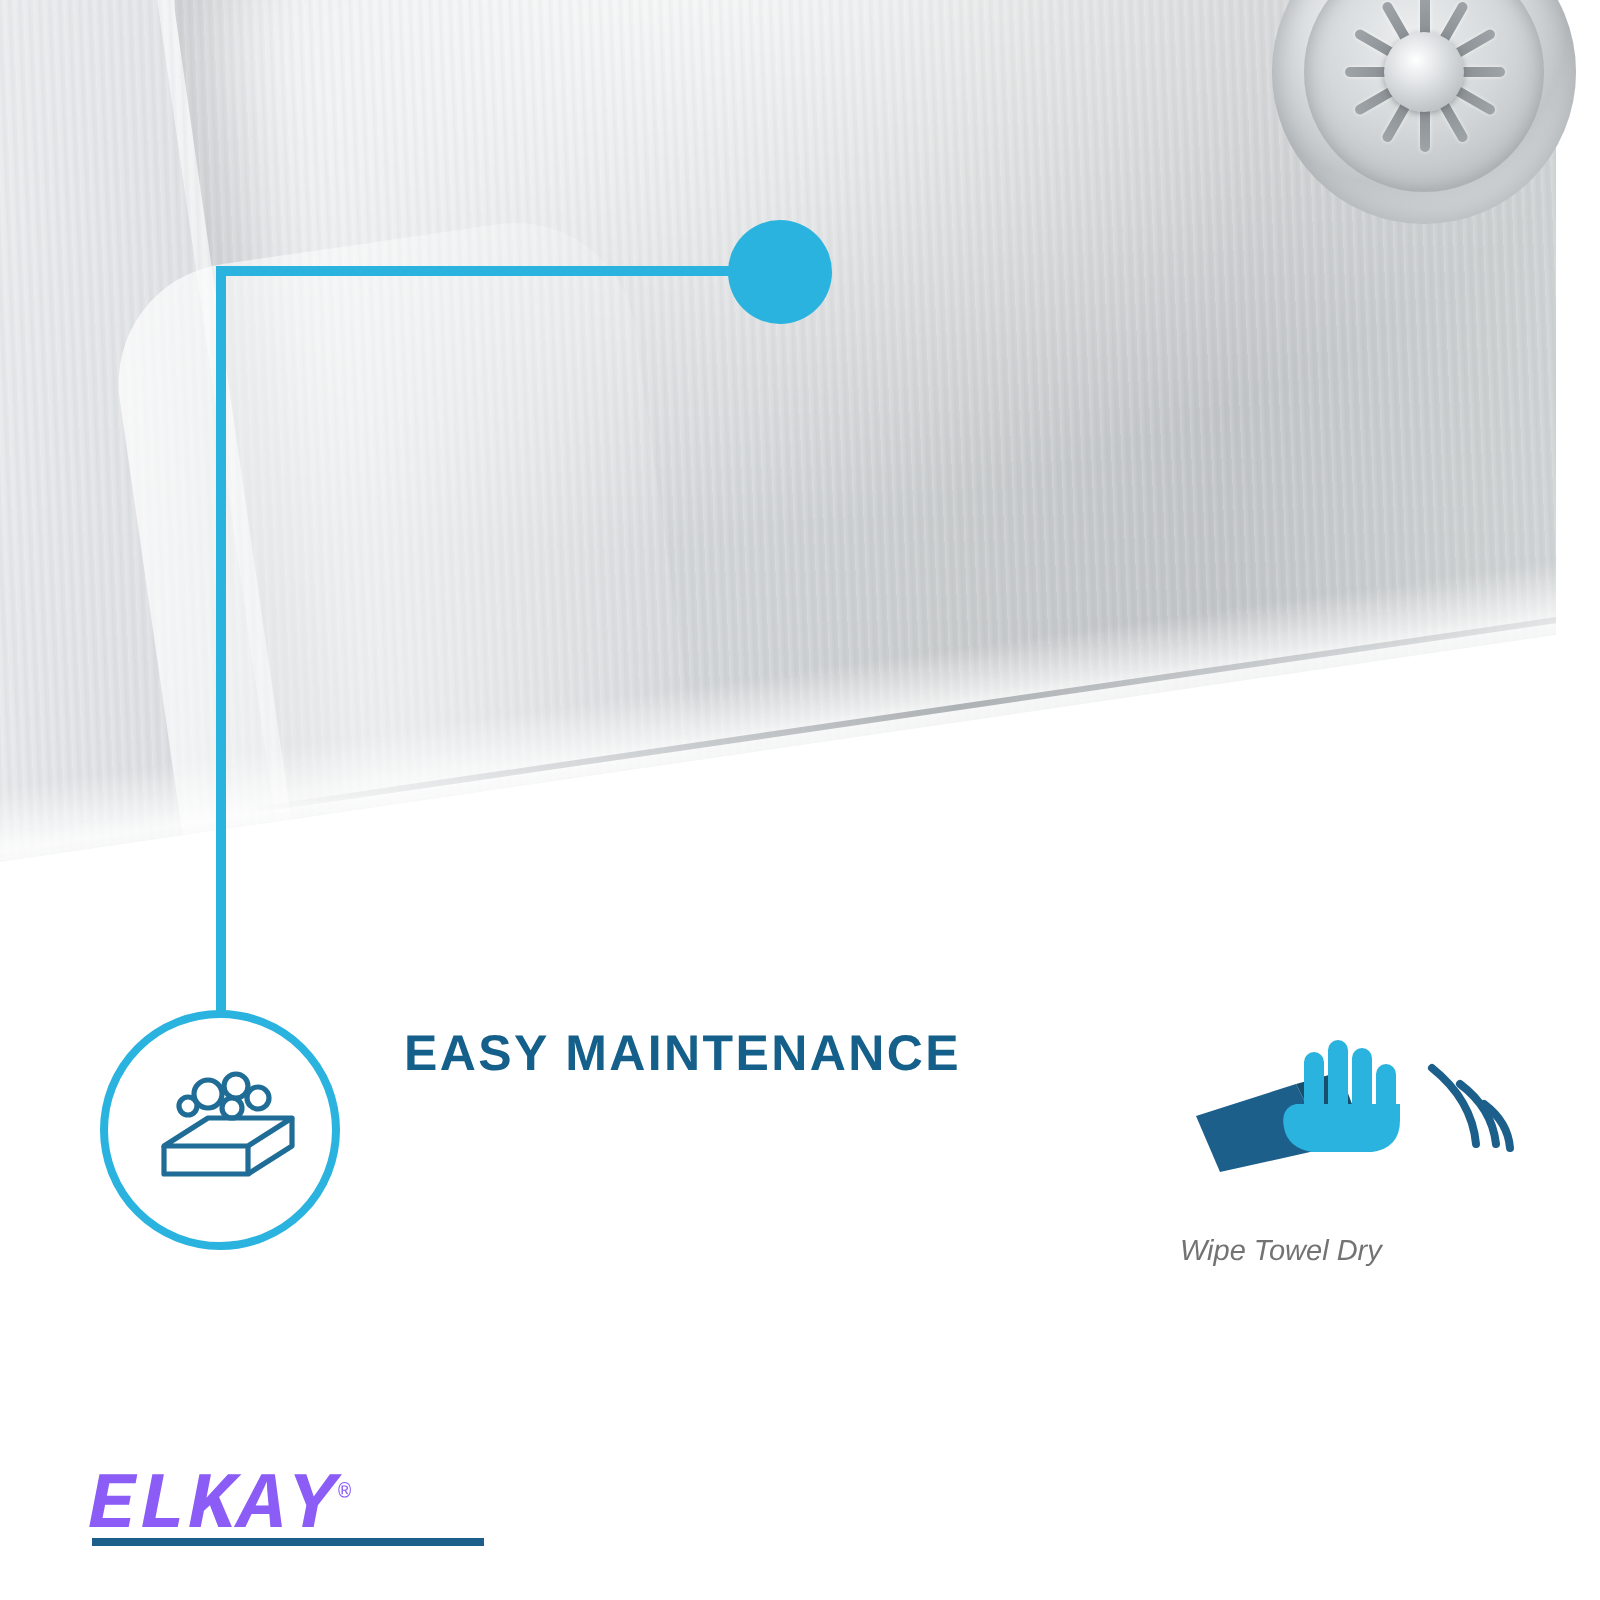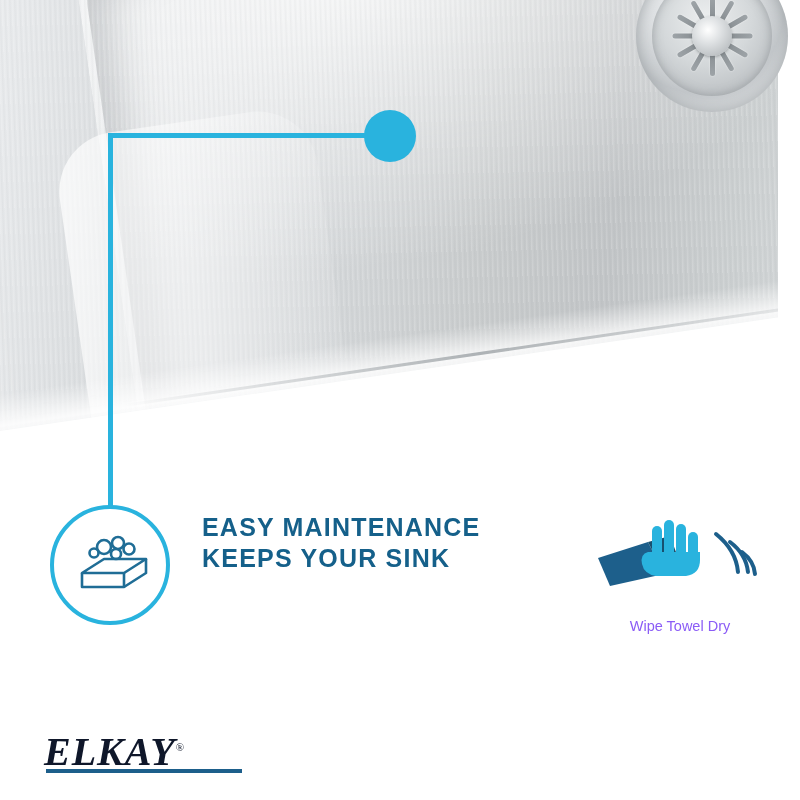--- a/index.html
+++ b/index.html
@@ -275,40 +275,41 @@
     left: 590px;
     top: 512px;
     width: 180px;
     height: 90px;
   }
   .towel-label {
     position: absolute;
     left: 590px;
     top: 618px;
     width: 180px;
-    text-align: center;
-    color: #8b5cf6;
+    text-align: left;
+    color: #737373;
     font-size: 14.5px;
+    font-style: italic;
   }
 
   
   .logo {
     position: absolute;
     left: 44px;
     top: 725px;
     width: 230px;
     height: 46px;
   }
   .logo-text {
-    font-family: Liberation Serif, serif;
+    font-family: Liberation Mono, monospace;
     font-weight: bold;
     font-style: italic;
     font-size: 40px;
     letter-spacing: 1px;
-    color: #0f172a;
+    color: #8b5cf6;
     line-height: 44px;
   }
   .logo-reg {
     font-size: 11px;
     vertical-align: super;
     font-style: normal;
     font-weight: normal;
   }
   .logo-underline {
     position: absolute;
@@ -369,21 +370,20 @@
       <circle cx="30" cy="14" r="7" stroke="#1f6d96" stroke-width="2.6" fill="none"></circle>
       <circle cx="44" cy="10" r="6" stroke="#1f6d96" stroke-width="2.6" fill="none"></circle>
       <circle cx="55" cy="16" r="5.5" stroke="#1f6d96" stroke-width="2.6" fill="none"></circle>
       <circle cx="42" cy="21" r="5" stroke="#1f6d96" stroke-width="2.6" fill="none"></circle>
       <circle cx="20" cy="20" r="4.5" stroke="#1f6d96" stroke-width="2.6" fill="none"></circle>
     </svg>
   </div>
 
   <div class="headline">
     <div>Easy Maintenance</div>
-    <div>Keeps Your Sink</div>
   </div>
 
 
   <div class="towel-graphic">
     <svg width="180" height="90" viewBox="0 0 180 90">
 
       <path d="M8 46 L58 30 L74 62 L20 74 Z" fill="#1d5f8b"></path>
       <path d="M58 30 L80 24 L92 56 L74 62 Z" fill="#17506f"></path>
 
       <g fill="#29b3de">

